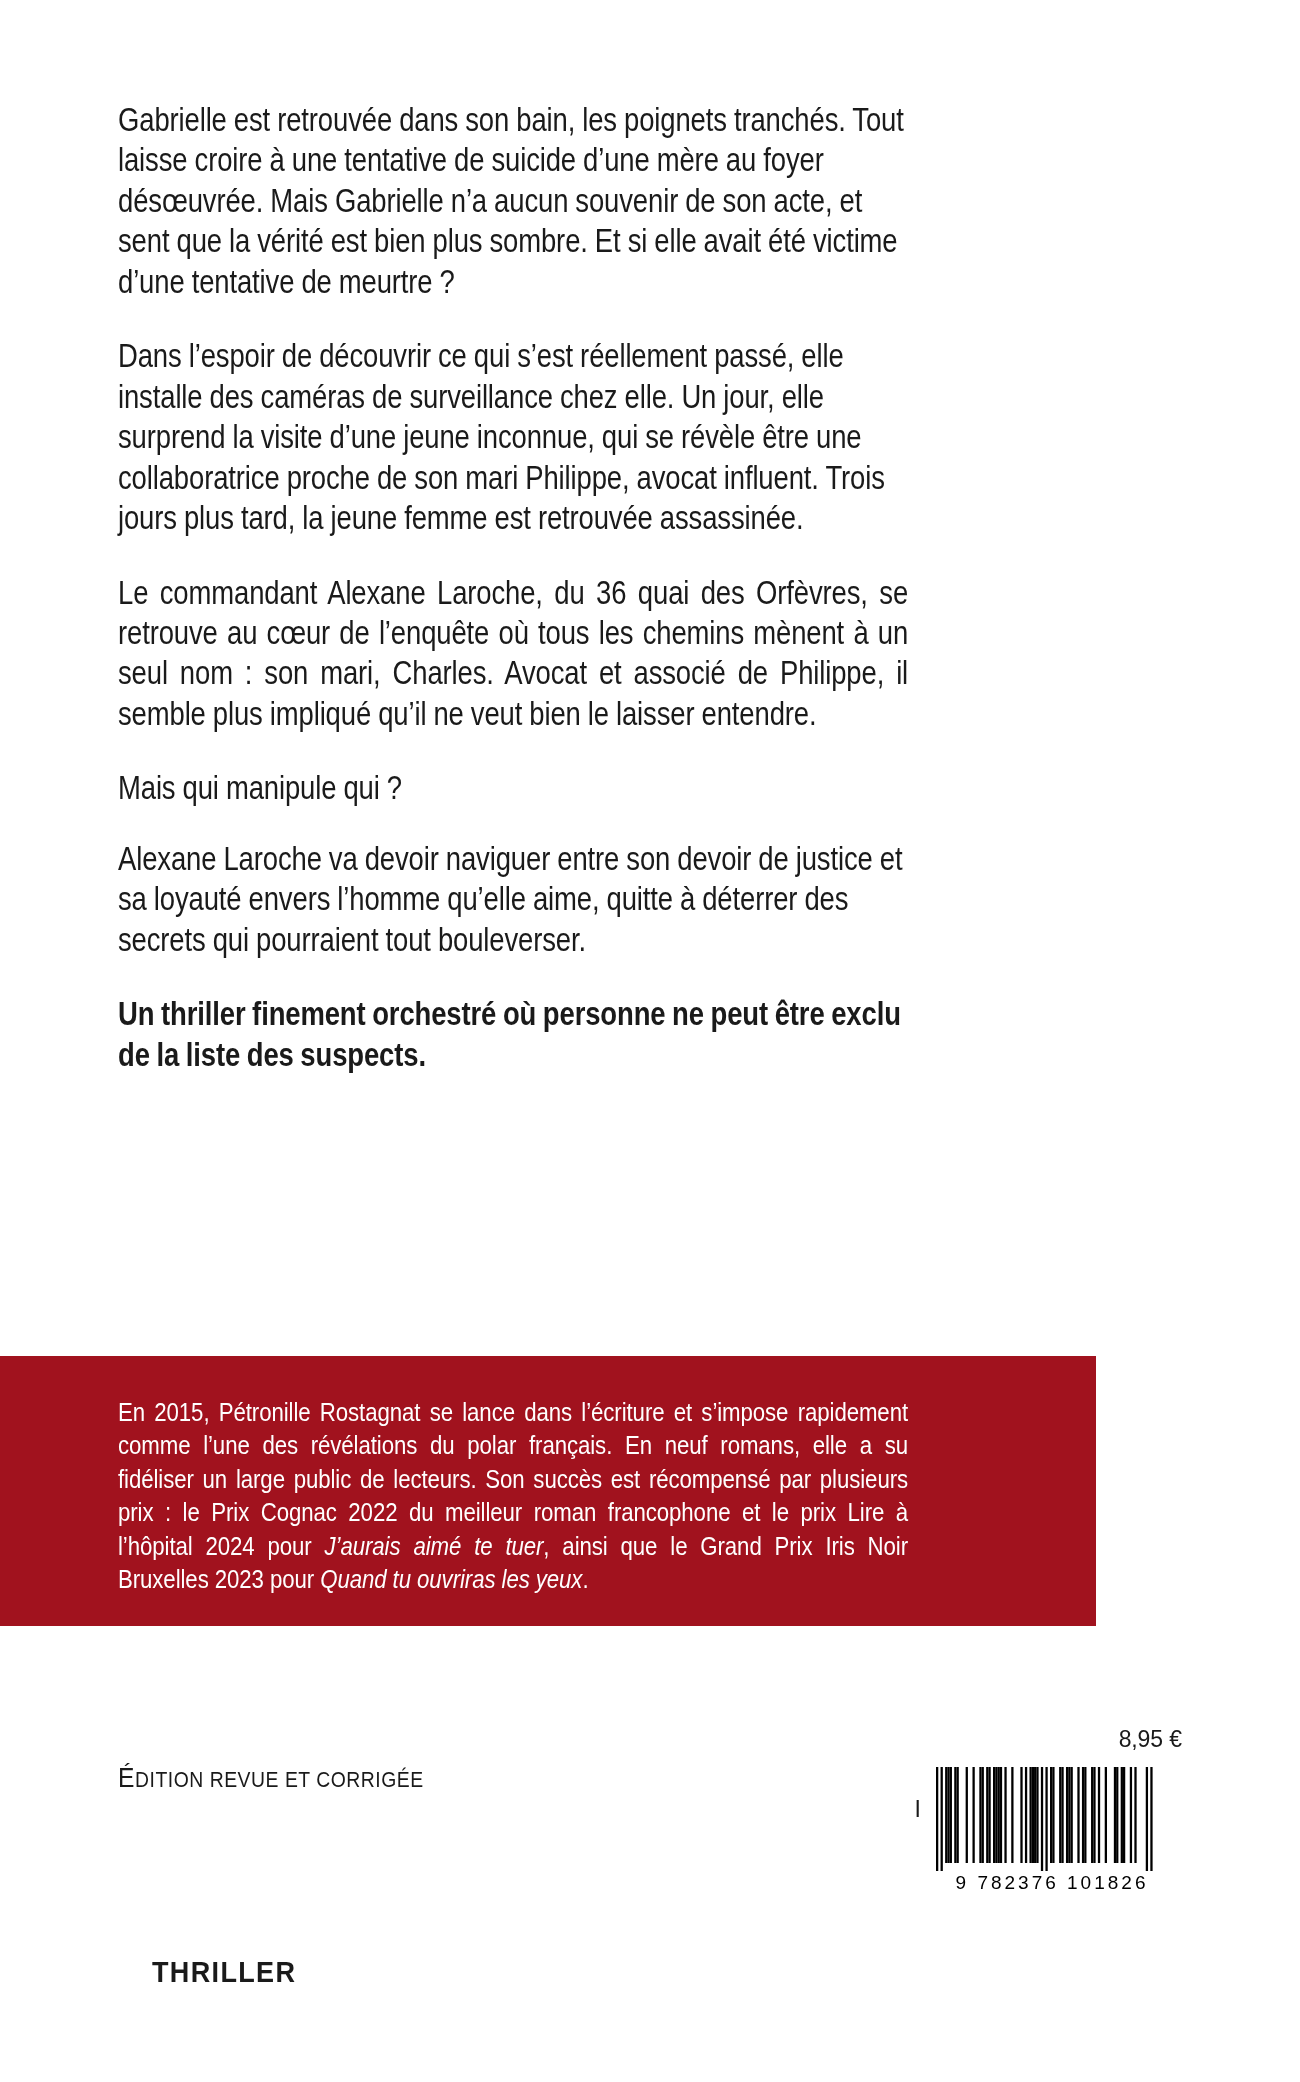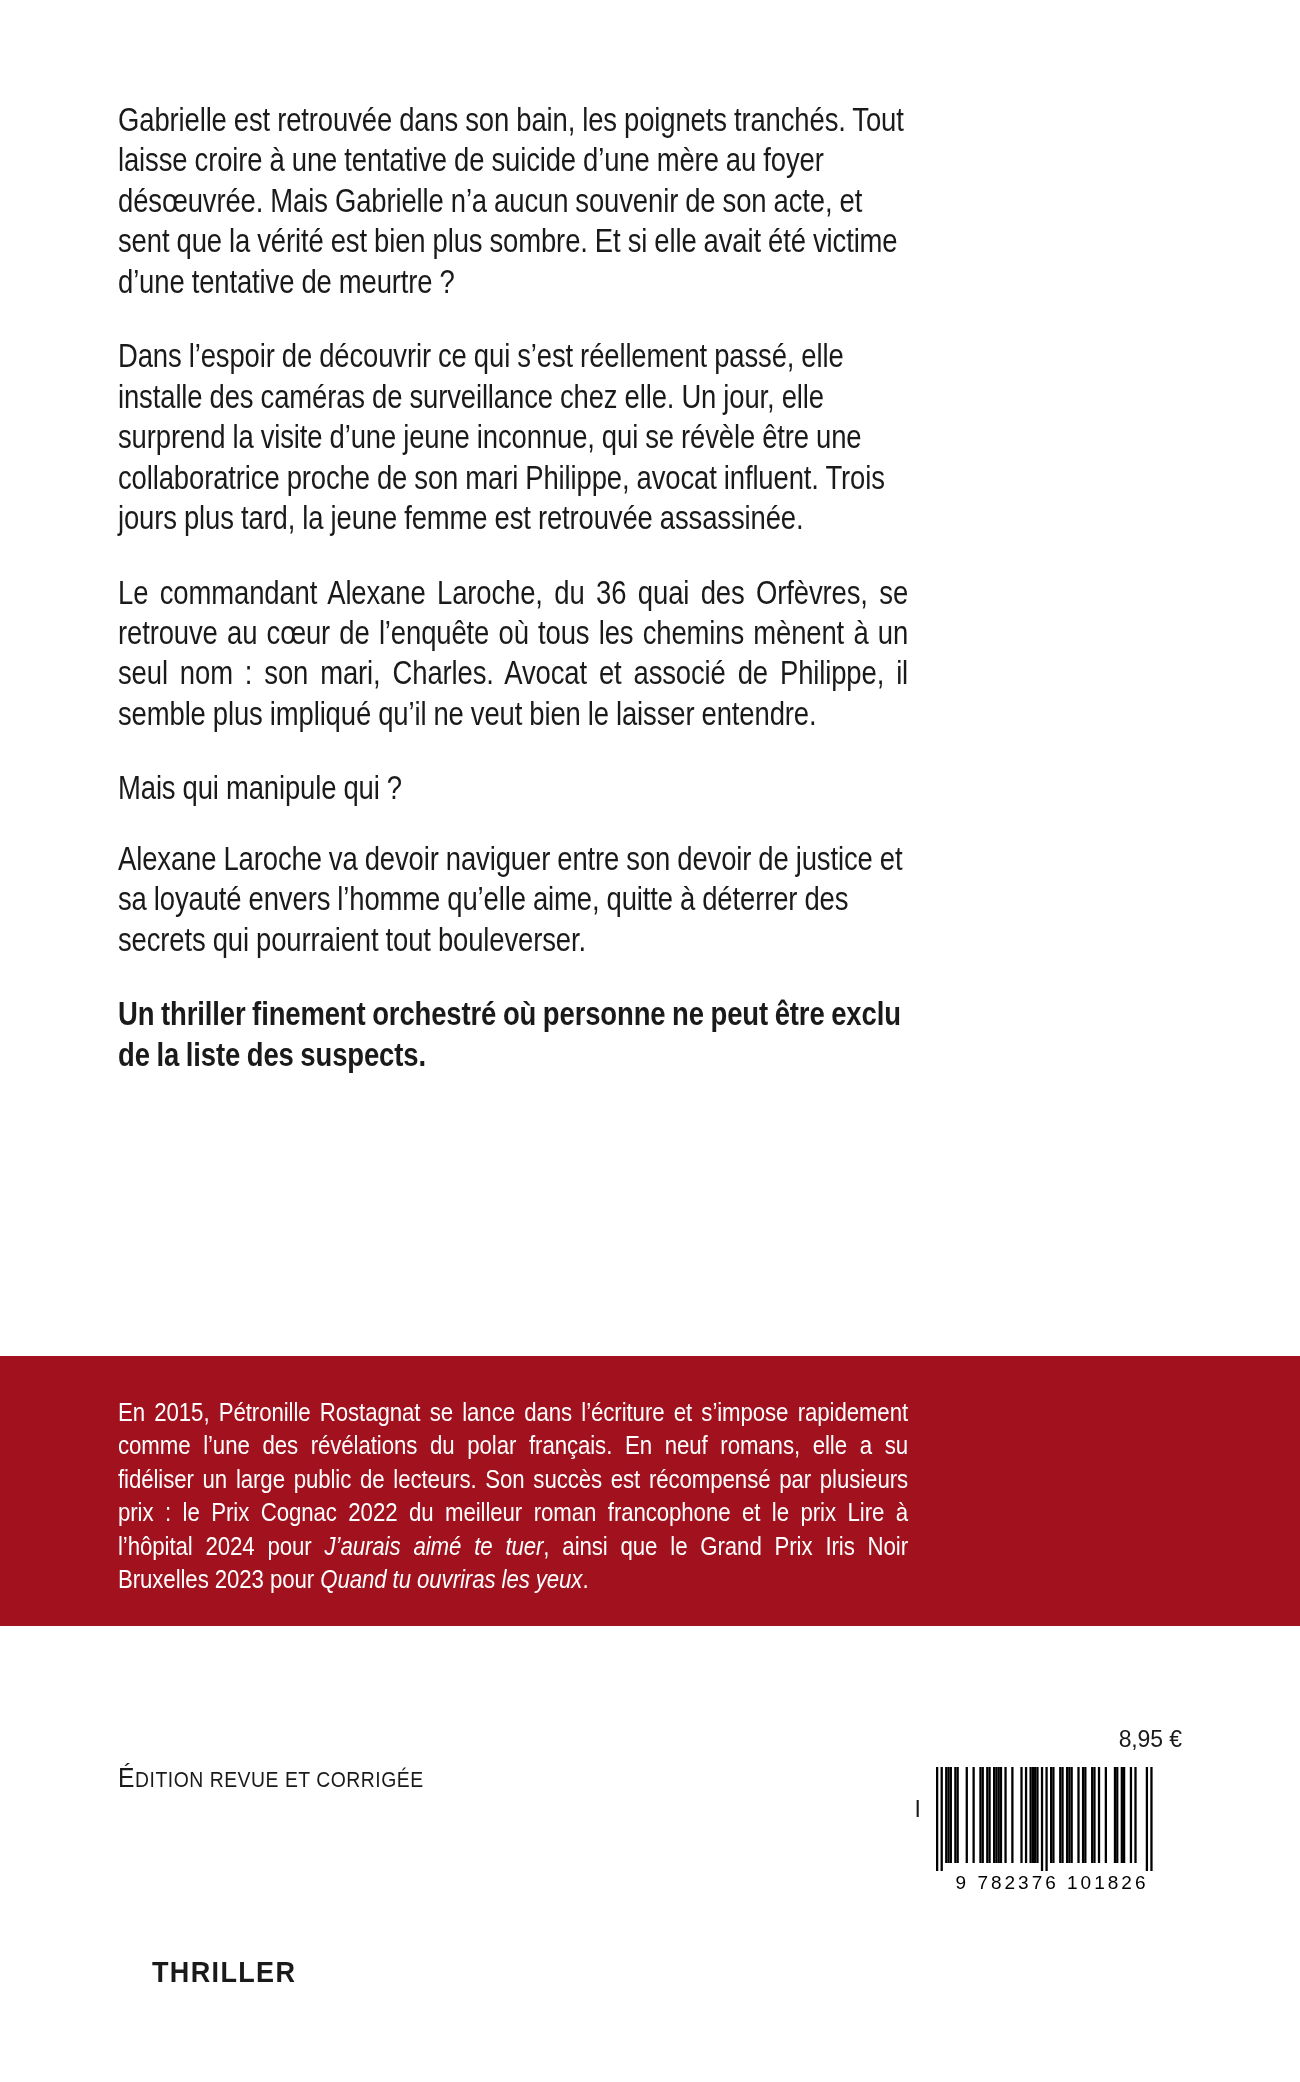--- a/index.html
+++ b/index.html
@@ -53,21 +53,21 @@
     font-weight: 700;
     word-spacing: -1px;
   }
   .para.tight { margin-bottom: 30px; }
 
   
   .red-band {
     position: absolute;
     left: 0;
     top: 1356px;
-    width: 1300px;
+    width: 1096px;
     height: 270px;
     background: #a1121e;
   }
   .red-band .bio {
     position: absolute;
     left: 118px;
     top: 40px;
     width: 790px;
     color: #ffffff;
     font-size: 26px;

